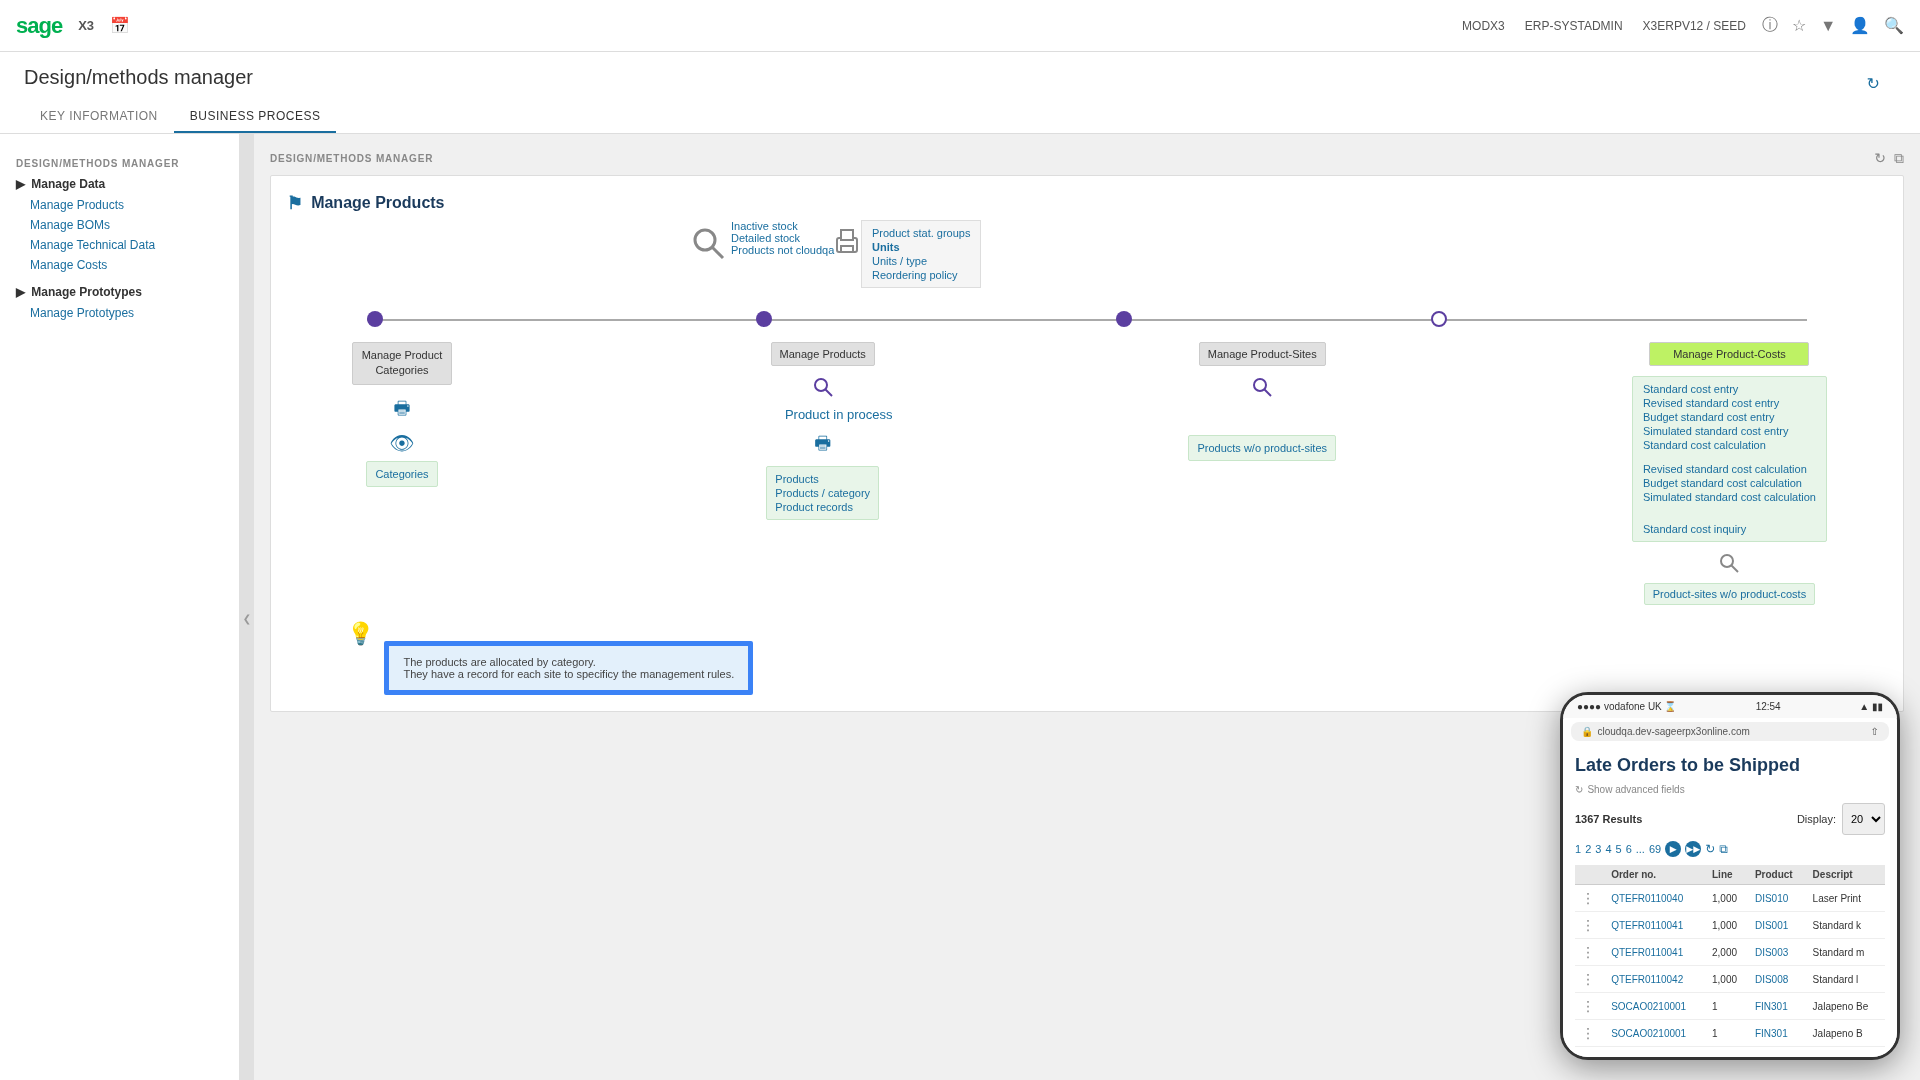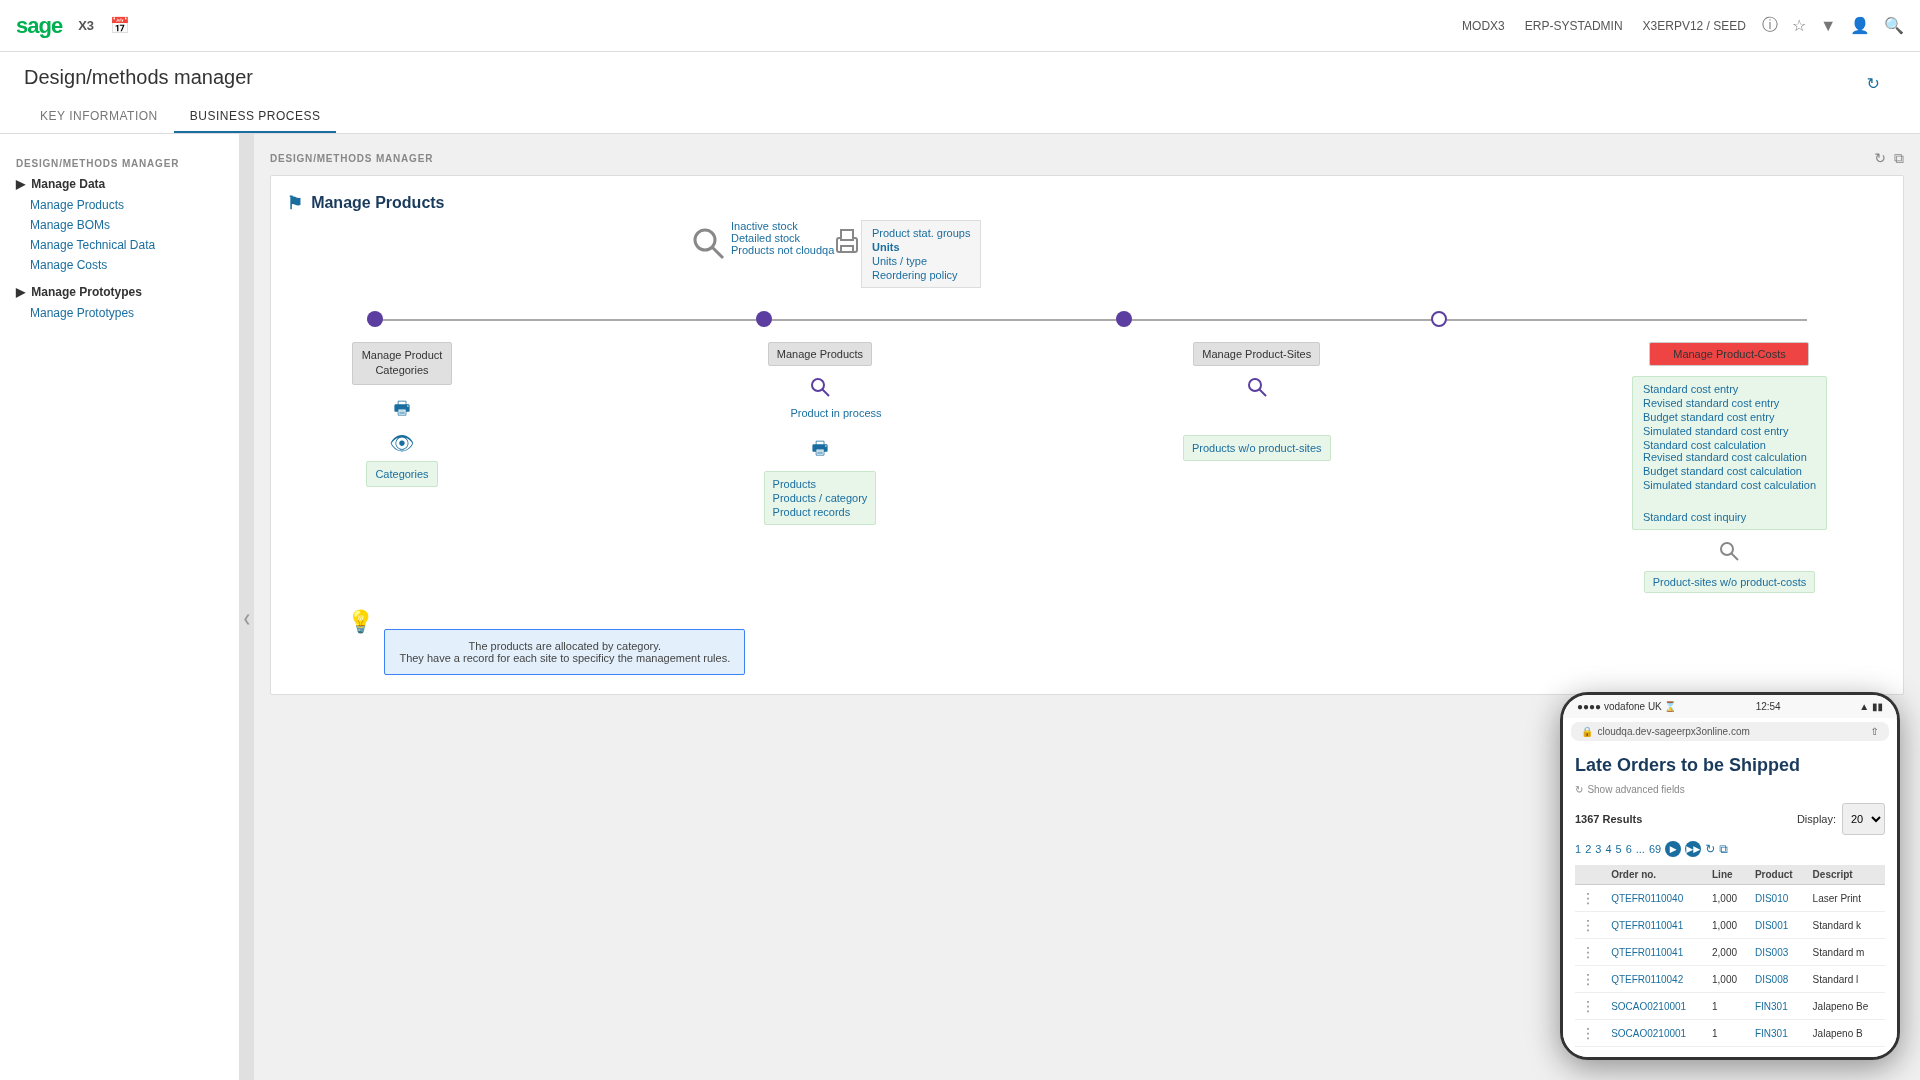--- a/index.html
+++ b/index.html
@@ -141,28 +141,27 @@
       font-size: 11px;
       color: #333;
       text-align: center;
       border-radius: 2px;
       min-width: 120px;
     }
 
     
     .info-box {
       background: #e3f0fb;
-      border: 1px solid #3b82f6;
+      border: 5px solid #3b82f6;
       border-radius: 2px;
       padding: 10px 14px;
       font-size: 11px;
       color: #444;
       margin-top: 20px;
       max-width: 500px;
-      text-align: center;
     }
 
     
     .mobile-overlay {
       position: absolute;
       right: -20px;
       bottom: -20px;
       width: 340px;
       background: #fff;
       border-radius: 28px;
@@ -408,21 +407,21 @@
           <div style="display:flex; flex-direction:column; align-items:center; gap:6px; min-width:110px;">
             <div class="process-box" style="background:#e0e0e0; font-size:11px; padding:5px 8px; min-width:100px;">Manage Products</div>
 
             <div style="margin-top:4px; cursor:pointer;">
               <svg width="22" height="22" viewBox="0 0 22 22">
                 <circle cx="9" cy="9" r="6" stroke="#5b3ea0" stroke-width="2" fill="none"></circle>
                 <line x1="13" y1="13" x2="20" y2="20" stroke="#5b3ea0" stroke-width="2"></line>
               </svg>
             </div>
 
-            <div style="font-size:11px; color:#1a6e9f; cursor:pointer; margin-bottom:10px;padding-left:32px;">Product in process</div>
+            <div style="font-size:13px; color:#1a6e9f; cursor:pointer; margin-bottom:2px;padding-left:32px;">Product in process</div>
 
             <div style="font-size:18px; color:#1a6e9f; cursor:pointer;">🖶</div>
 
             <div style="background:#e8f5e9; border:1px solid #c8e6c9; padding:6px 8px; font-size:11px; border-radius:2px;">
               <a href="#" style="color:#1a6e9f; text-decoration:none; display:block; margin-bottom:2px;">Products</a>
               <a href="#" style="color:#1a6e9f; text-decoration:none; display:block; margin-bottom:2px;">Products / category</a>
               <a href="#" style="color:#1a6e9f; text-decoration:none; display:block;">Product records</a>
             </div>
           </div>
 
@@ -435,28 +434,28 @@
                 <line x1="13" y1="13" x2="20" y2="20" stroke="#5b3ea0" stroke-width="2"></line>
               </svg>
             </div>
 
             <div style="background:#e8f5e9; border:1px solid #c8e6c9; padding:6px 8px; font-size:11px; border-radius:2px; margin-top:28px;">
               <a href="#" style="color:#1a6e9f; text-decoration:none; display:block;">Products w/o product-sites</a>
             </div>
           </div>
 
           <div style="display:flex; flex-direction:column; align-items:center; gap:6px; min-width:180px;">
-            <div class="process-box" style="background:#ef4444; font-size:11px; padding:5px 8px; min-width:160px;">Manage Product-Costs</div>
+            <div class="process-box" style="background:#bef264; font-size:11px; padding:5px 8px; min-width:160px;">Manage Product-Costs</div>
 
             <div style="background:#e8f5e9; border:1px solid #c8e6c9; padding:6px 10px; font-size:11px; border-radius:2px; margin-top:4px;">
               <a href="#" style="color:#1a6e9f; text-decoration:none; display:block; margin-bottom:2px;">Standard cost entry</a>
               <a href="#" style="color:#1a6e9f; text-decoration:none; display:block; margin-bottom:2px;">Revised standard cost entry</a>
               <a href="#" style="color:#1a6e9f; text-decoration:none; display:block; margin-bottom:2px;">Budget standard cost entry</a>
               <a href="#" style="color:#1a6e9f; text-decoration:none; display:block; margin-bottom:2px;">Simulated standard cost entry</a>
-              <a href="#" style="color:#1a6e9f; text-decoration:none; display:block; margin-bottom:0;">Standard cost calculation</a>
+              <a href="#" style="color:#1a6e9f; text-decoration:none; display:block; margin-bottom:12px;">Standard cost calculation</a>
               <a href="#" style="color:#1a6e9f; text-decoration:none; display:block; margin-bottom:2px;">Revised standard cost calculation</a>
               <a href="#" style="color:#1a6e9f; text-decoration:none; display:block; margin-bottom:2px;">Budget standard cost calculation</a>
               <a href="#" style="color:#1a6e9f; text-decoration:none; display:block; margin-bottom:20px;">Simulated standard cost calculation</a>
               <a href="#" style="color:#1a6e9f; text-decoration:none; display:block;">Standard cost inquiry</a>
             </div>
 
             <div style="cursor:pointer; margin-top:4px;">
               <svg width="22" height="22" viewBox="0 0 22 22">
                 <circle cx="9" cy="9" r="6" stroke="#888" stroke-width="2" fill="none"></circle>
                 <line x1="13" y1="13" x2="20" y2="20" stroke="#888" stroke-width="2"></line>

